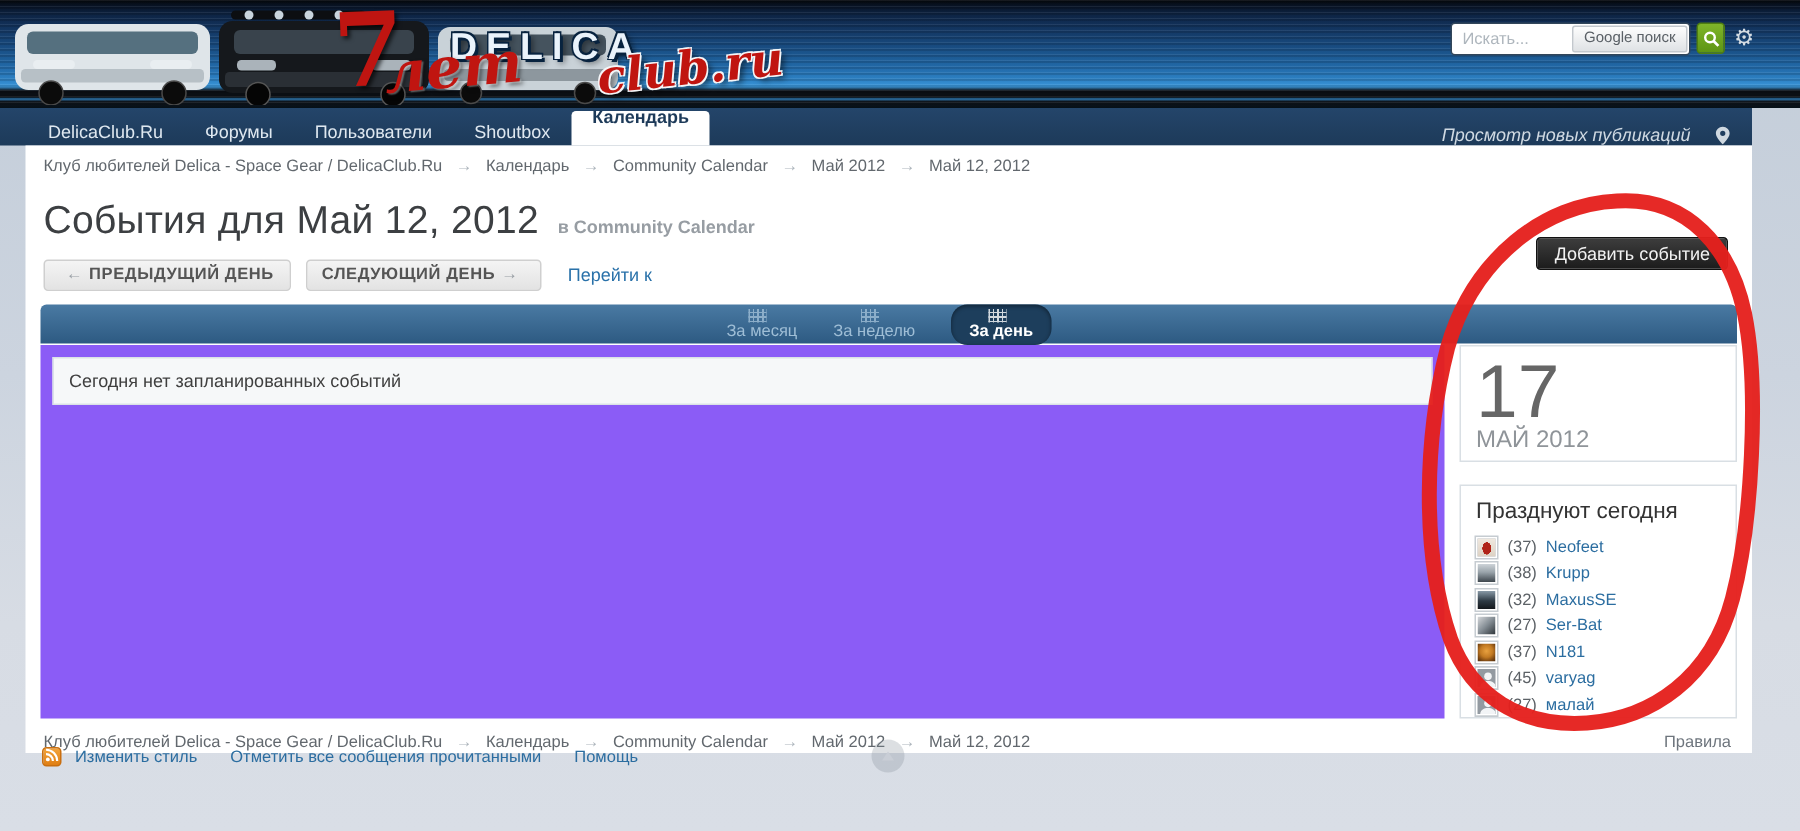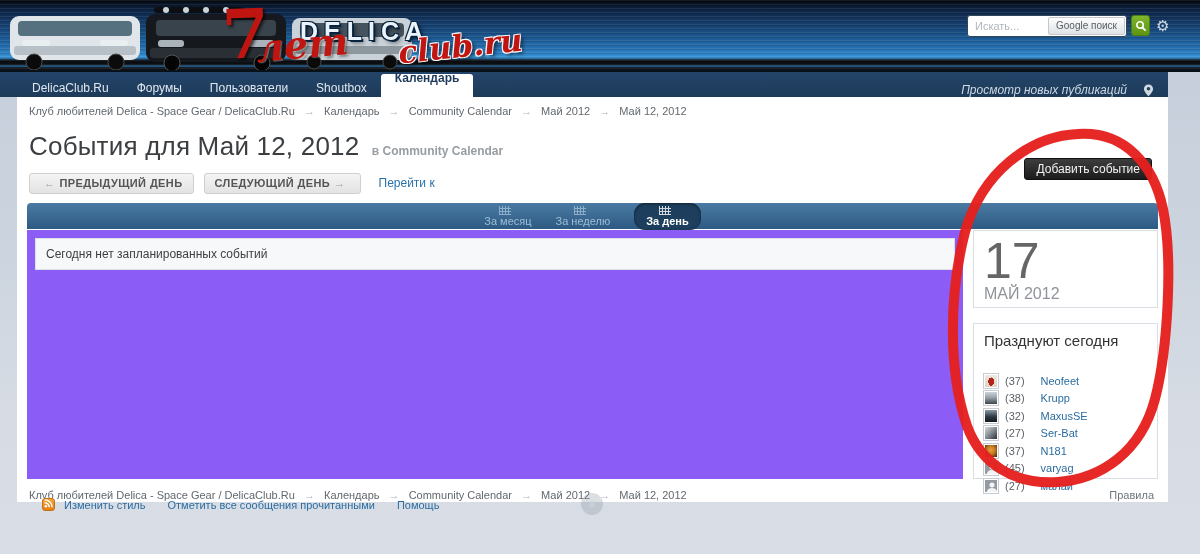--- a/index.html
+++ b/index.html
@@ -65,37 +65,37 @@
   
   .contentRow{ display:flex; margin-top:1px; height:249px; }
   .mainArea{ width:936px; background:#8b5cf6; padding:8px; }
   .emptyMsg{ background:#f6f8f9; border:1px solid #dbe2e6; padding:8px 10px; font-size:12px; color:#3f3f3f; }
   .sidebar{ width:185px; margin-left:10px; display:flex; flex-direction:column; }
   .panel{ background:#fff; border:1px solid #d9dfe4; }
   .datePanel{ height:78px; padding:4px 10px 0 10px; }
   .dayNum{ font-size:50px; color:#666; line-height:52px; }
   .monthYear{ font-size:16px; color:#8f9499; margin-top:-2px; }
   .bdayPanel{ margin-top:15px; height:156px; padding:8px 10px; }
-  .bdayTitle{ font-size:15px; color:#333; margin-bottom:23px; }
+  .bdayTitle{ font-size:15px; color:#333; margin-bottom:7px; }
   .bdayRow{ display:flex; align-items:center; height:17.5px; }
   .avatar{ width:14px; height:14px; border:1px solid #fff; outline:1px solid #c6ccd1; margin-right:7px; flex:0 0 auto; background:#939aa1; position:relative; overflow:hidden;}
   .avatar svg{ display:none; position:absolute; left:0; top:0; }
   .avatar[data-avatar="default"] svg{ display:block; }
   .avatar[data-avatar="photo-rooster"]{ background-image:radial-gradient(ellipse 42% 58% at 52% 55%, #b02318 0%, #b02318 58%, transparent 60%), linear-gradient(#efe8df,#ddd2c4); }
   .avatar[data-avatar="photo-car-1"]{ background:linear-gradient(180deg,#cdd3d8 0%,#9aa4ab 45%,#3e464d 100%); }
   .avatar[data-avatar="photo-car-2"]{ background:linear-gradient(180deg,#8899a6 0%,#2e3a44 55%,#14181c 100%); }
   .avatar[data-avatar="photo-car-3"]{ background:linear-gradient(135deg,#d6d9dc 0%,#848d94 50%,#2c3338 100%); }
   .avatar[data-avatar="photo-face"]{ background:radial-gradient(circle at 50% 42%, #e8a13f 0%, #c27a23 45%, #7a4612 75%, #4c2a0a 100%); }
-  .bdayAge{ font-size:11px; color:#5c6166; margin-right:16px; }
+  .bdayAge{ font-size:11px; color:#5c6166; margin-right:6px; }
   .bdayName{ font-size:11px; color:#2b6da0; cursor:pointer; }
   
   .footCrumbs{ display:flex; align-items:center; padding:10px 2px 0 2px; }
   .rulesLink{ margin-left:auto; font-size:11px; color:#6e757d; cursor:pointer; margin-right:2px;}
   
-  .bottomStrip{ position:absolute; left:0; top:492px; width:1200px;padding-left:14px; }
+  .bottomStrip{ position:absolute; left:0; top:492px; width:1200px; }
   .bottomRow{ display:flex; align-items:flex-start; }
   .bottomLinks{ display:flex; align-items:center; margin:6px 0 0 28px; }
   .rss{ width:13px; height:13px; border-radius:3px; background:linear-gradient(#f2a43c,#e07f14); border:1px solid #c96f10; margin-right:9px; display:flex; align-items:flex-end; justify-content:flex-start; cursor:pointer;}
   .bottomLink{ font-size:11px; color:#2b6da0; margin-right:22px; cursor:pointer; }
   .copyright{ margin-left:auto; margin-right:32px; text-align:right; font-size:11px; color:#8e97a4; line-height:14px; margin-top:4px;}
   .toTop{ position:absolute; left:581px; top:1px; width:22px; height:22px; border-radius:50%; background:rgba(130,140,152,.28); display:flex; align-items:center; justify-content:center; cursor:pointer; }
   .toTop .tri{ width:0; height:0; border-left:4px solid transparent; border-right:4px solid transparent; border-bottom:6px solid #c9ced6; margin-top:-1px;}
   
   .annotation{ position:absolute; left:0; top:0; width:1200px; height:554px; pointer-events:none; z-index:50; }
 </style>

